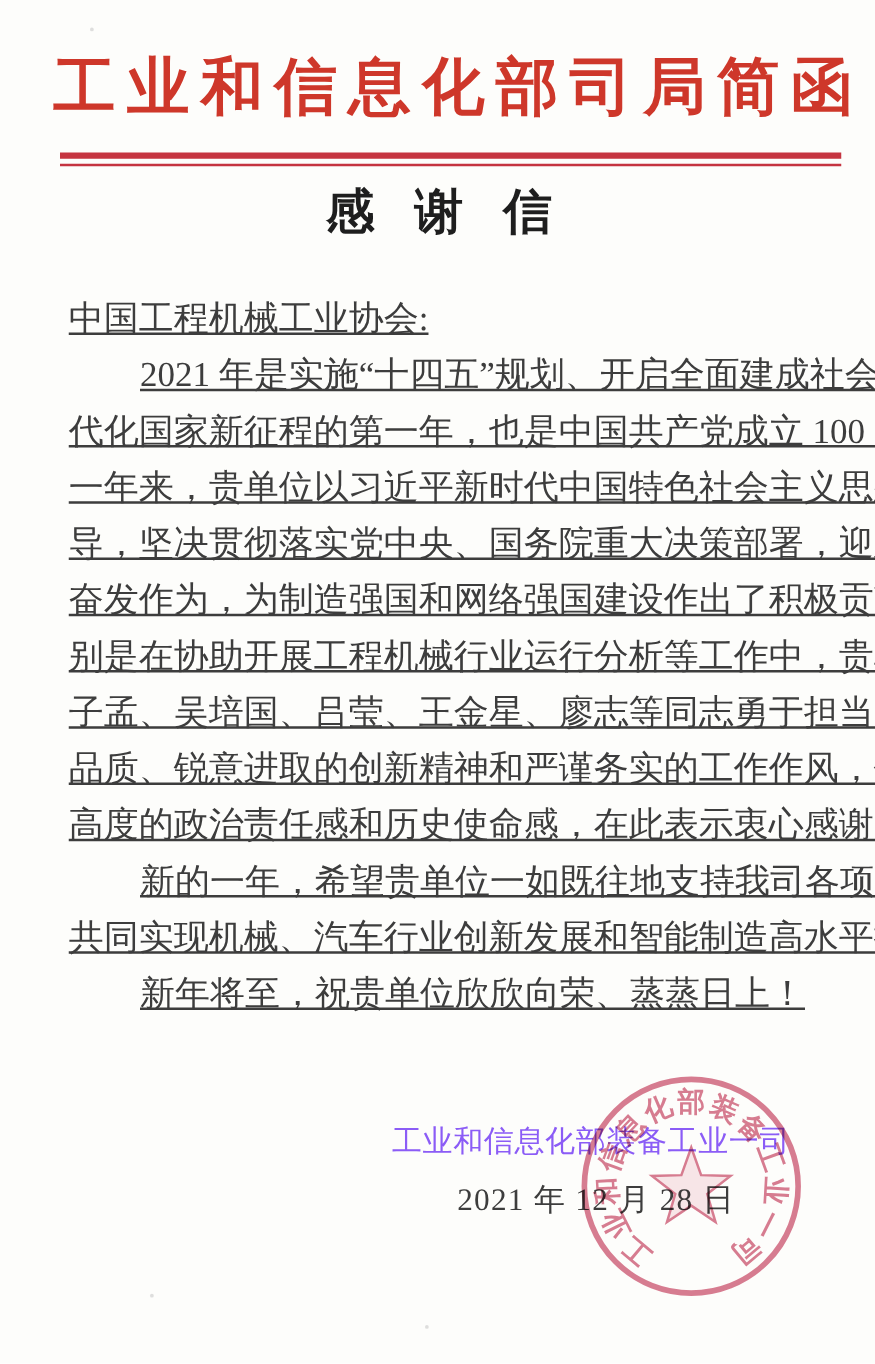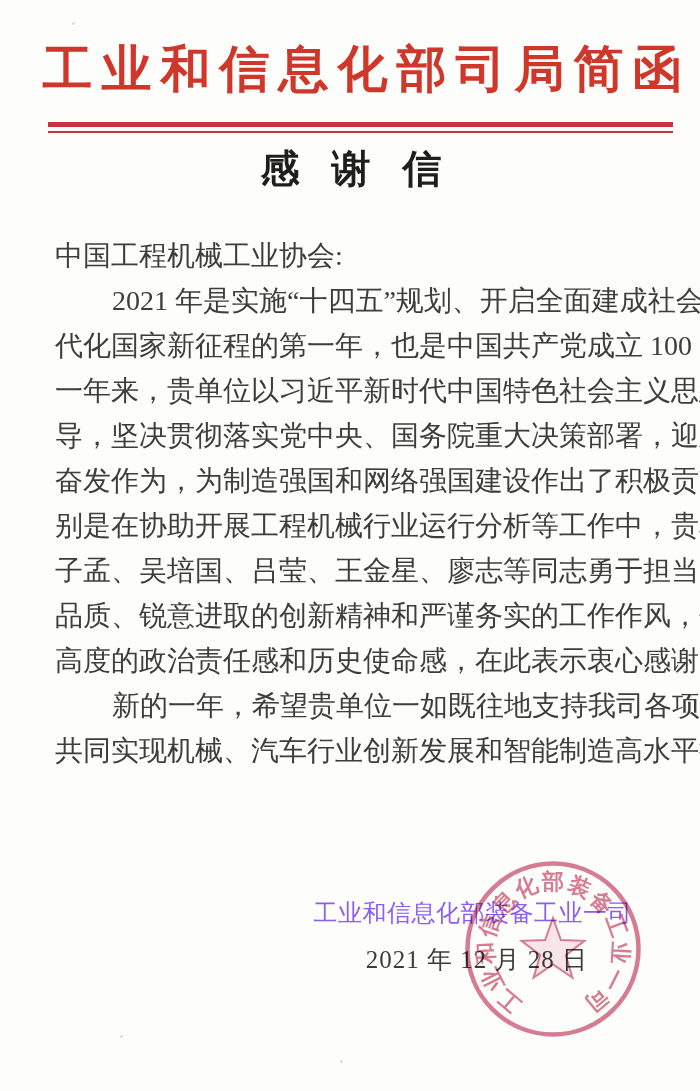--- a/index.html
+++ b/index.html
@@ -35,21 +35,21 @@
     letter-spacing:32px;
     color:#1e1e1e;
     white-space:nowrap;
   }
   
   .body-block{
     position:absolute;top:233px;left:55px;width:600px;
     font-size:28px;line-height:45px;
     color:#3d3d3d;
   }
-  .body-line{white-space:nowrap;}
+  .body-line{white-space:nowrap;text-decoration:underline;}
   .body-line.indent{text-indent:57px;}
   
   .sign-org{
     position:absolute;top:897px;right:68px;
     font-size:24px;letter-spacing:0.5px;
     color:#8b5cf6;white-space:nowrap;
   }
   .sign-date{
     position:absolute;top:943px;right:112px;
     font-size:25px;letter-spacing:1px;
@@ -86,20 +86,21 @@
     <div class="body-line">代化国家新征程的第一年，也是中国共产党成立 100 周年。</div>
     <div class="body-line">一年来，贵单位以习近平新时代中国特色社会主义思想为指</div>
     <div class="body-line">导，坚决贯彻落实党中央、国务院重大决策部署，迎难而上，</div>
     <div class="body-line">奋发作为，为制造强国和网络强国建设作出了积极贡献。特</div>
     <div class="body-line">别是在协助开展工程机械行业运行分析等工作中，贵单位苏</div>
     <div class="body-line">子孟、吴培国、吕莹、王金星、廖志等同志勇于担当的政治</div>
     <div class="body-line">品质、锐意进取的创新精神和严谨务实的工作作风，体现了</div>
     <div class="body-line">高度的政治责任感和历史使命感，在此表示衷心感谢！</div>
     <div class="body-line indent">新的一年，希望贵单位一如既往地支持我司各项工作，</div>
     <div class="body-line">共同实现机械、汽车行业创新发展和智能制造高水平推进，</div>
+    <div class="body-line indent">新年将至，祝贵单位欣欣向荣、蒸蒸日上！</div>
   </div>
 
   <div class="sign-org">工业和信息化部装备工业一司</div>
   <div class="sign-date">2021 年 12 月 28 日</div>
 
   <div class="seal">
     <svg viewBox="0 0 180 180" xmlns="http://www.w3.org/2000/svg">
       <circle cx="90" cy="90" r="85.5" fill="none" stroke="#d0607a" stroke-width="4.5"></circle>
       <polygon points="90,59 97.9,81.1 121.4,81.8 102.8,96.2 109.4,118.7 90,105.5 70.6,118.7 77.2,96.2 58.6,81.8 82.1,81.1" fill="rgba(208,96,122,0.18)" stroke="#d0607a" stroke-width="2"></polygon>
       <g fill="#d0607a" font-size="22" text-anchor="middle">

